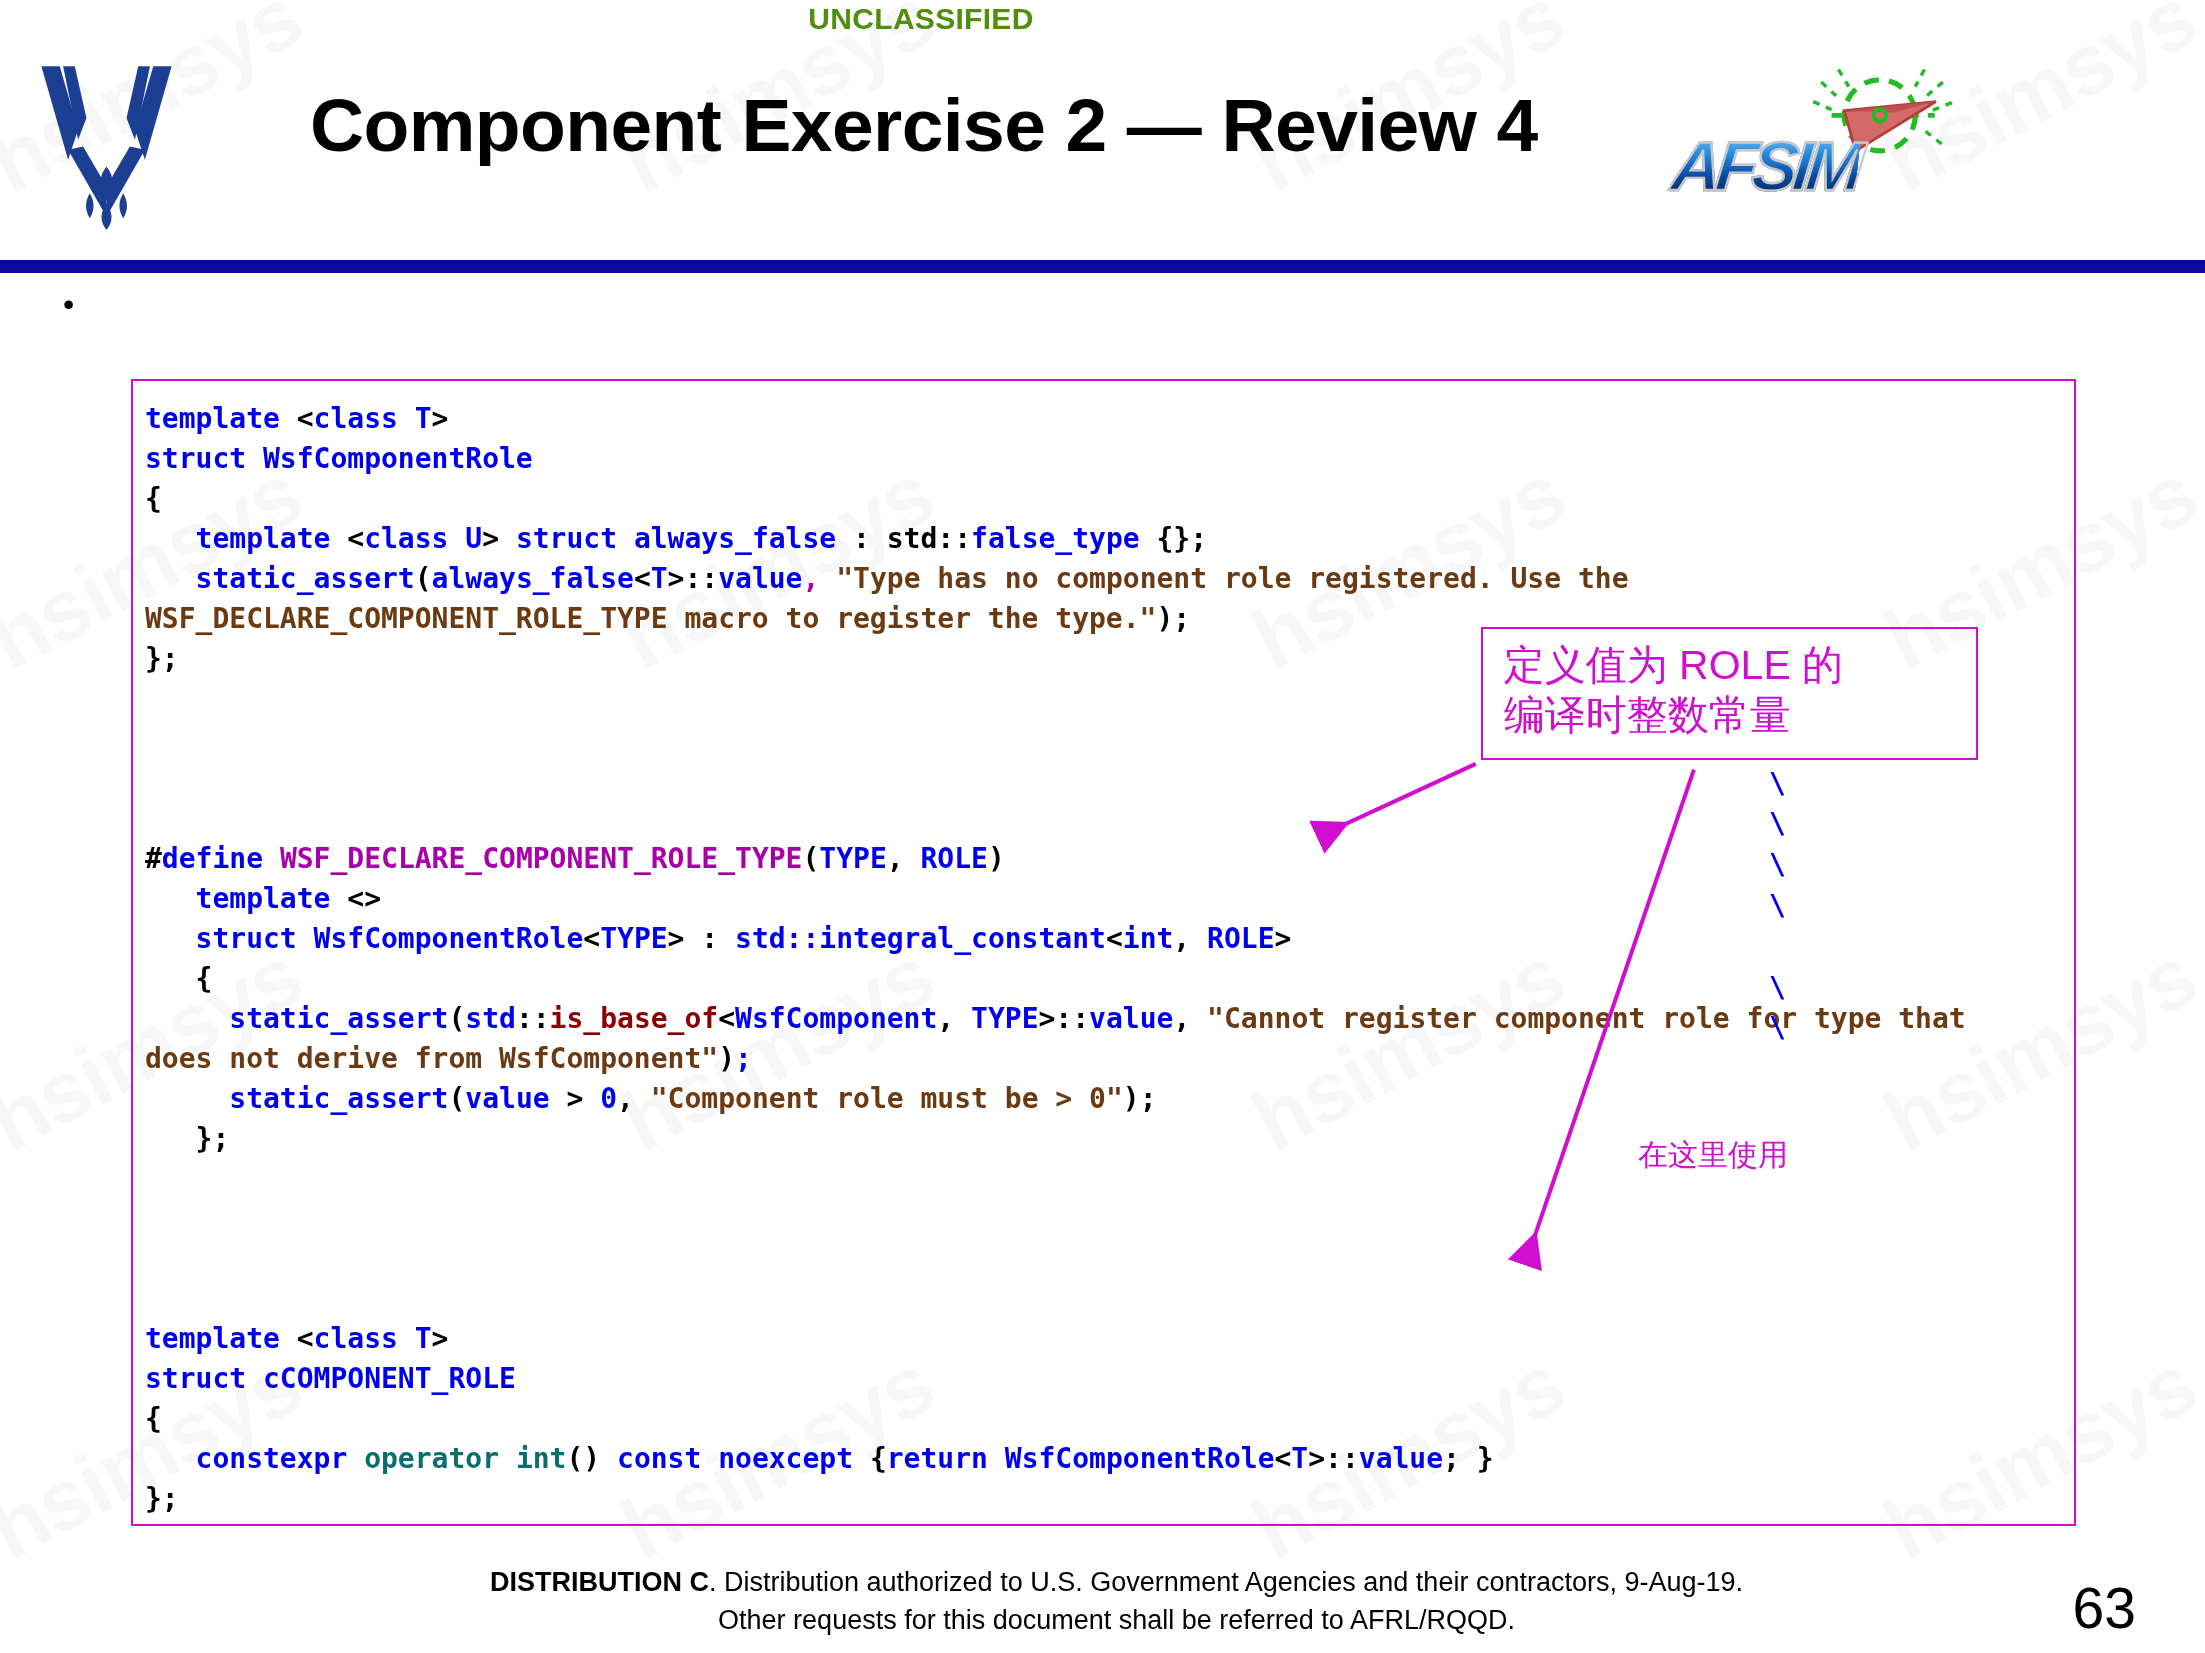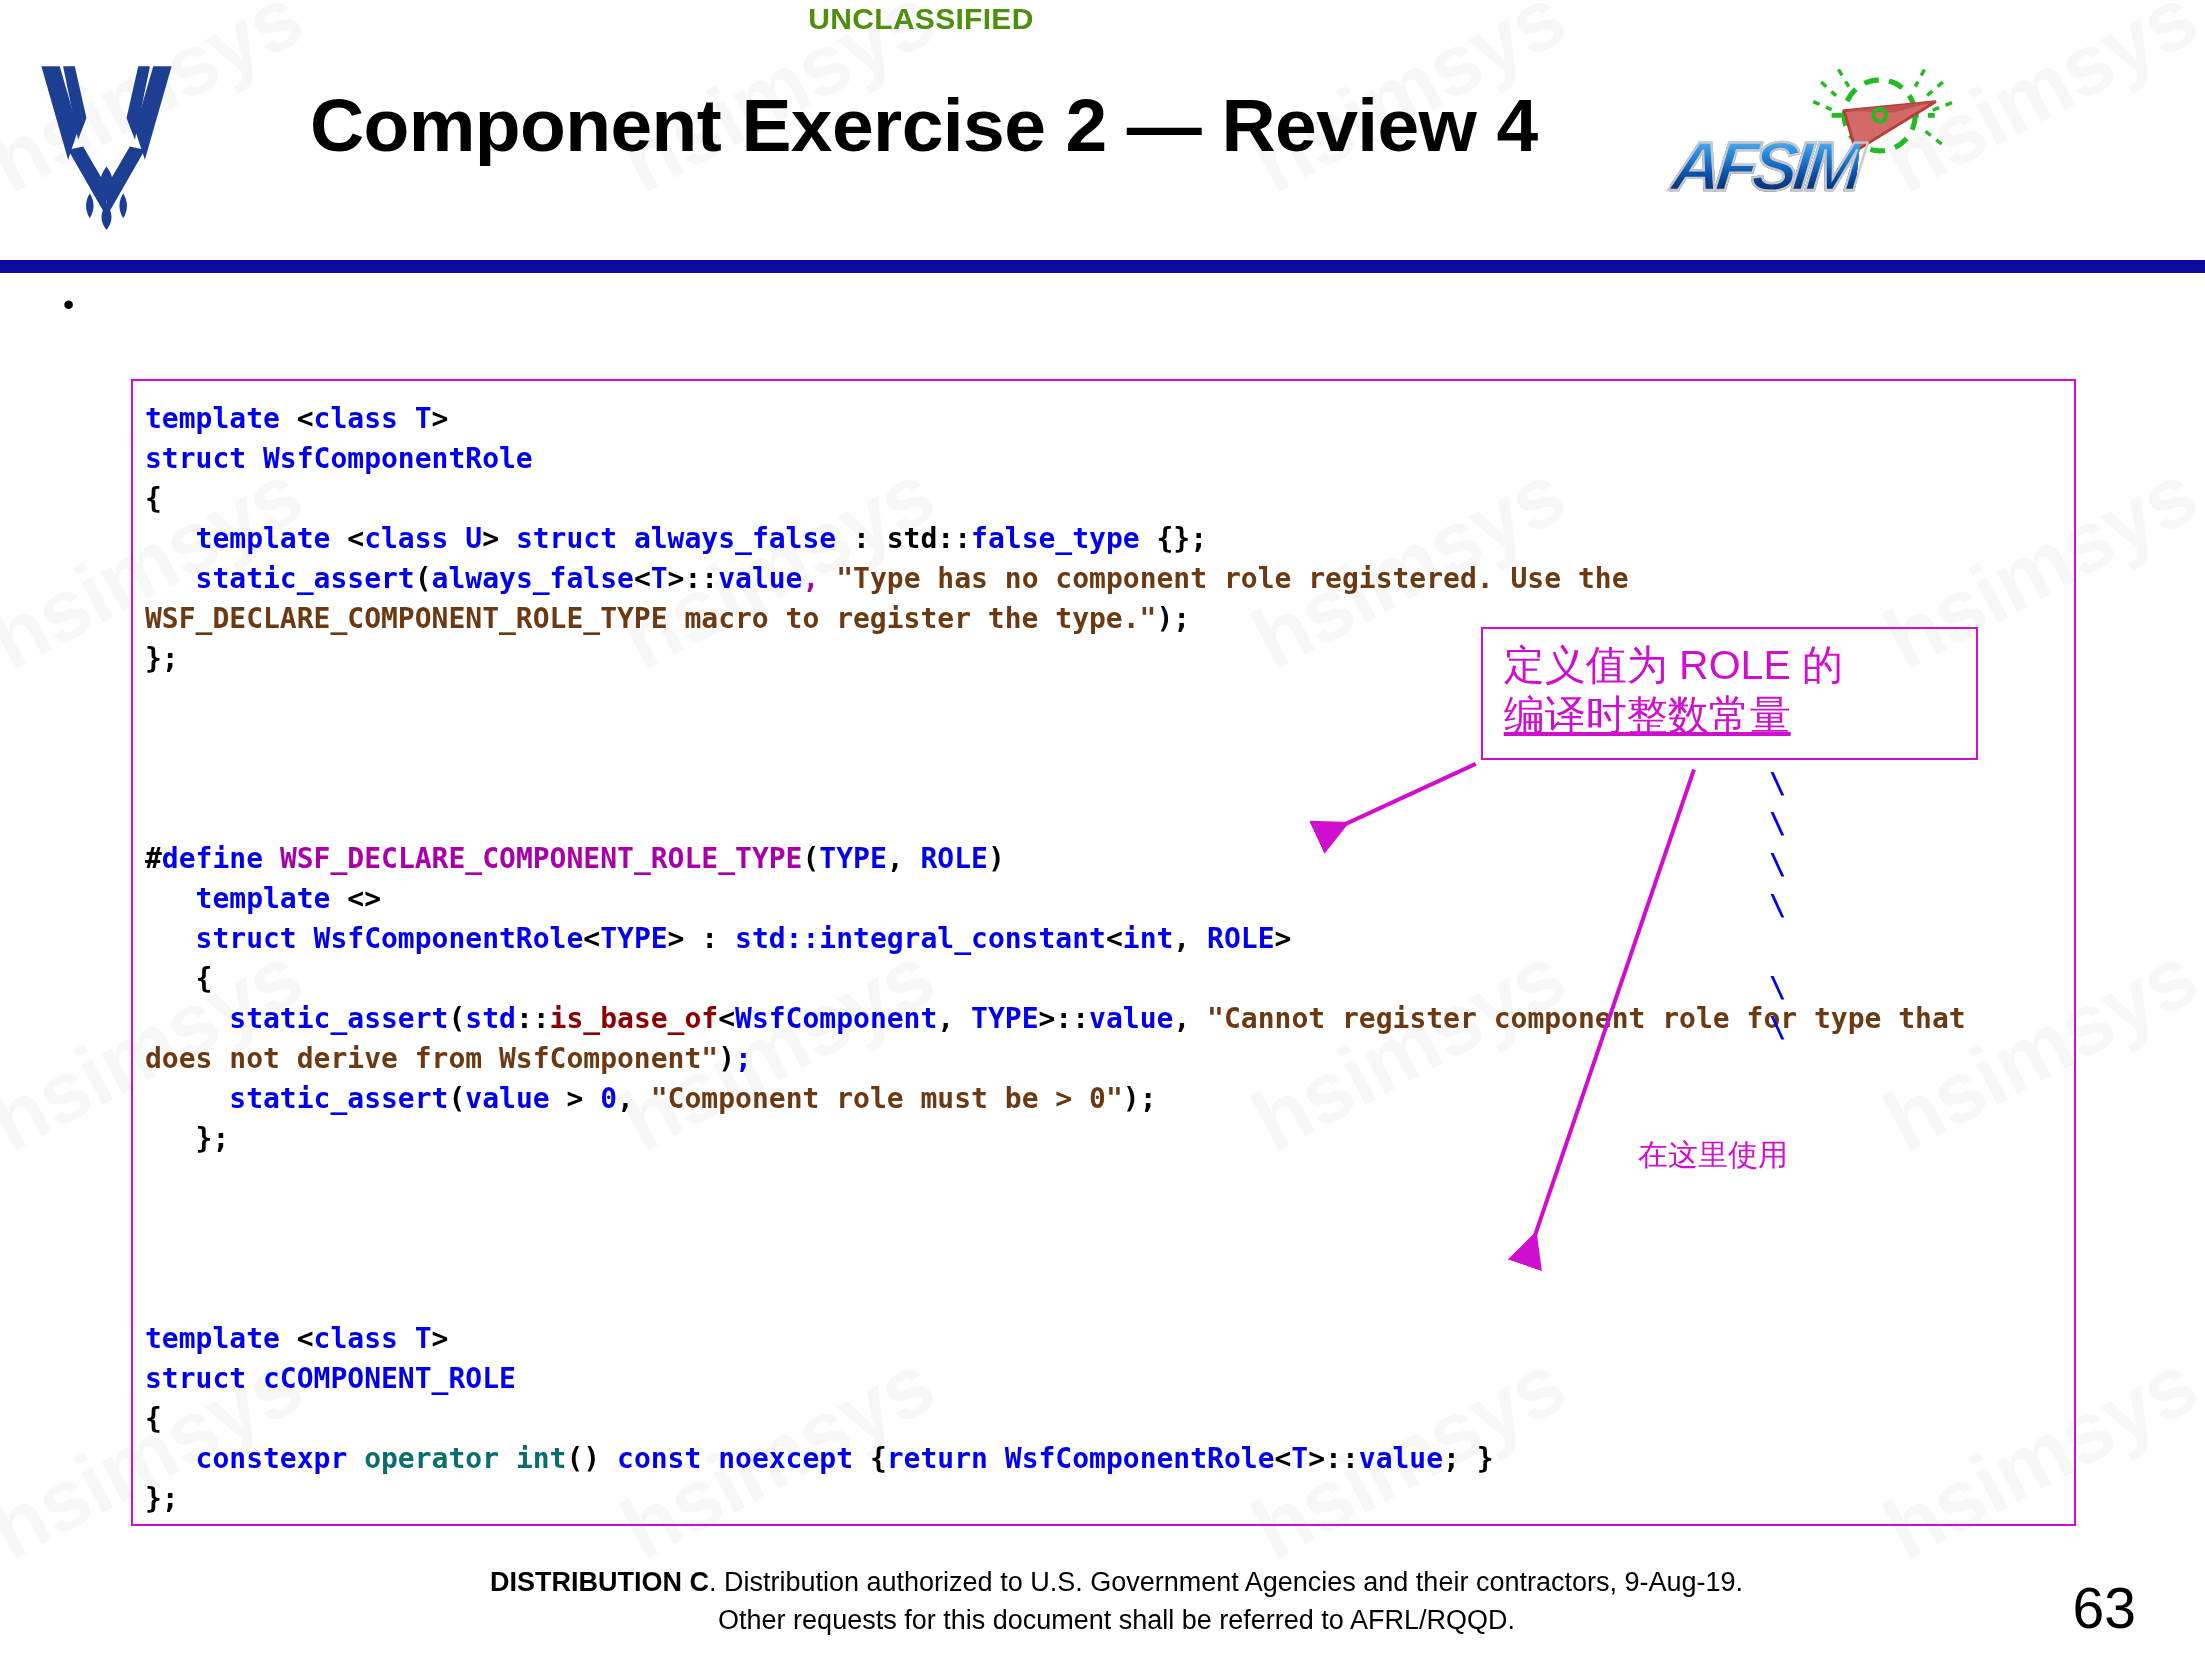--- a/index.html
+++ b/index.html
@@ -351,21 +351,21 @@
     <marker id="magenta-arrow" markerWidth="9" markerHeight="9" refX="7" refY="4.5" orient="auto" markerUnits="strokeWidth">
       <path d="M9,0 L9,9 L0,4.5 z" fill="#cf0ecf"></path>
     </marker>
   </defs>
   <line x1="2570" y1="1330" x2="2306" y2="1452" stroke="#cf0ecf" stroke-width="7" marker-end="url(#magenta-arrow)"></line>
   <line x1="2950" y1="1340" x2="2660" y2="2190" stroke="#cf0ecf" stroke-width="7" marker-end="url(#magenta-arrow)"></line>
 </svg>
 
 <div class="callout">
   <div class="callout-text">定义值为 ROLE 的</div>
-  <div class="callout-text" style="top:60px;text-decoration:underline;">编译时整数常量</div>
+  <div class="callout-text" style="top:60px;">编译时整数常量</div>
 </div>
 
 <div class="use-here">在这里使用</div>
 
 <div class="footer">
   <div class="footer-line"><span class="bold">DISTRIBUTION C</span><span>. Distribution authorized to U.S. Government Agencies and their contractors, 9-Aug-19.</span></div>
   <div class="footer-line">Other requests for this document shall be referred to AFRL/RQQD.</div>
 </div>
 
 <div class="page-number">63</div>

